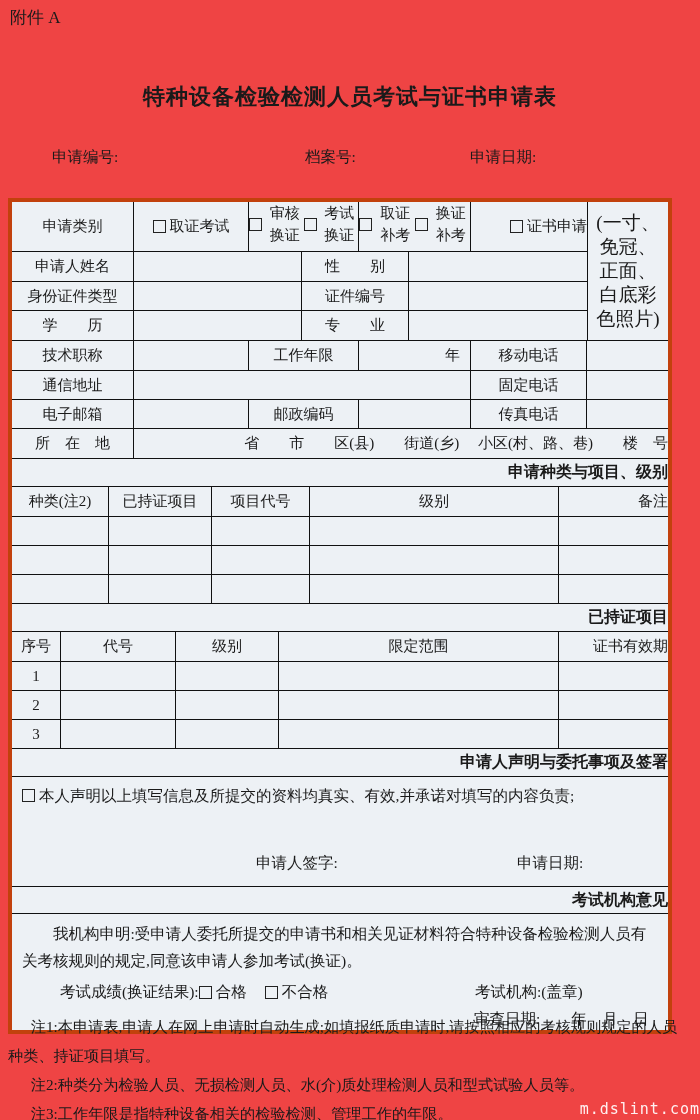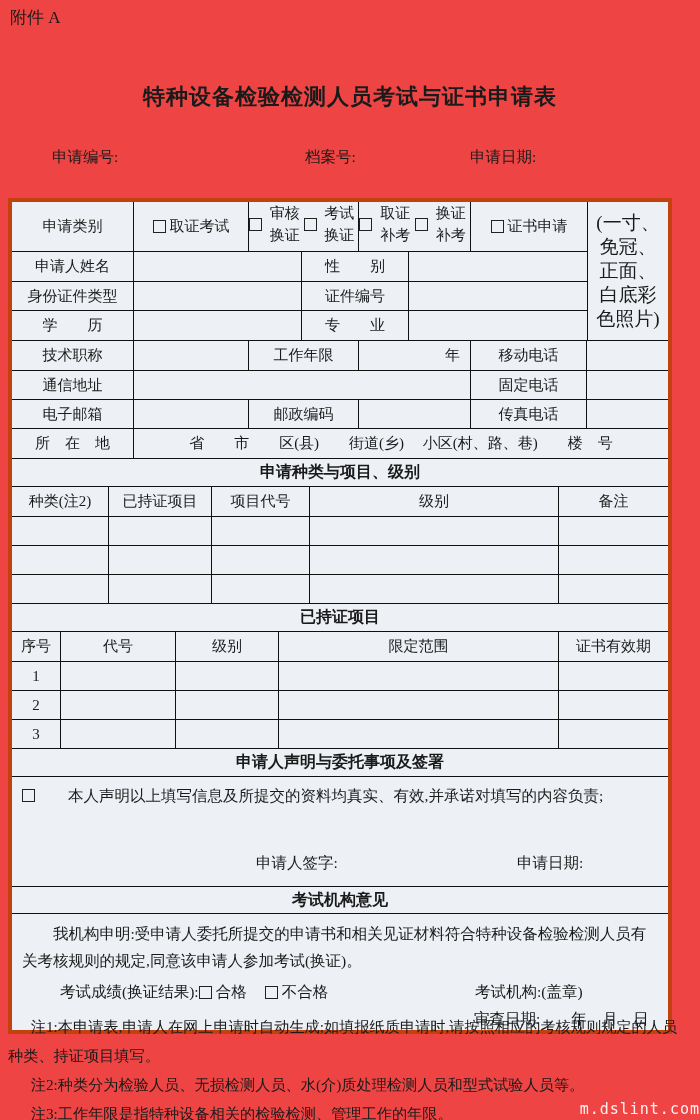--- a/index.html
+++ b/index.html
@@ -11,39 +11,39 @@
         font-size:22px;font-weight:bold;font-family:"Liberation Sans","DejaVu Sans",sans-serif;letter-spacing:1px;}
   .pre-row{position:absolute;top:147px;left:0;width:100%;height:20px;font-size:15.5px;}
   .pre-row span{position:absolute;top:0;}
   .pre-appno{left:52px;} .pre-fileno{left:305px;} .pre-appdate{left:470px;}
 
   .form-table{position:absolute;left:8px;top:172px;width:664px;border:4px solid #c2410c;box-sizing:border-box;background:#edf1f5;margin-top:26px;}
   .row{display:flex;border-bottom:1px solid #111;box-sizing:border-box;}
   .row.nb{border-bottom:none;}
   .c{border-right:1px solid #111;box-sizing:border-box;display:flex;align-items:center;justify-content:center;
      font-size:15px;text-align:center;overflow:hidden;}
-  .c.last{border-right:none;}
+  .c.last{border-right:none;justify-content:flex-end;}
   .r50{height:50px;} .r30{height:30px;} .r29{height:29px;} .r28{height:28px;} .r27{height:27px;}
   .w122{width:122px;} .w115{width:115px;} .w110{width:110px;} .w112{width:112px;} .w116{width:116px;}
   .w168{width:168px;} .w107{width:107px;} .w337{width:337px;}
   .w97{width:97px;} .w103{width:103px;} .w98{width:98px;} .w109{width:109px;}
   .w49{width:49px;} .w115b{width:115px;} .w103b{width:103px;}
   .fx{flex:1;}
   .sec-hd{justify-content:center;font-weight:bold;font-family:"Liberation Sans","DejaVu Sans",sans-serif;font-size:16px;}
   .topA{display:flex;border-bottom:1px solid #111;}
   .topA-left{width:575px;}
   .photo-cell{flex:1;border-left:1px solid #111;box-sizing:border-box;display:flex;align-items:center;justify-content:center;}
   .photo-note{font-size:19px;line-height:24px;text-align:center;padding:0 5px;}
   .cb{display:inline-block;width:11px;height:11px;border:1px solid #222;margin-right:4px;vertical-align:-1px;flex:none;}
   .optlines{display:flex;flex-direction:row;align-items:flex-start;justify-content:center;}
   .optline{display:flex;align-items:center;line-height:22px;}
   .right-pad{justify-content:flex-end;padding-right:10px;}
   .decl-body{position:relative;height:110px;border-bottom:1px solid #111;box-sizing:border-box;font-size:15.5px;}
   .decl-item{display:flex;align-items:center;padding-left:10px;line-height:27px;}
-  .decl-item:first-child{padding-top:5px;gap:29px;}
+  .decl-item:first-child{padding-top:5px;}
   .sign-abs{position:absolute;bottom:12px;}
   .sign1{left:244px;} .sign2{left:505px;}
   .org-body{position:relative;height:116px;box-sizing:border-box;font-size:15.5px;}
   .org-statement{margin:0;padding:6px 10px 0 10px;text-indent:2em;line-height:27px;text-align:left;}
   .org-result{position:absolute;top:68px;left:48px;display:flex;align-items:center;}
   .org-result .gap{width:18px;}
   .org-orglabel{position:absolute;top:68px;left:463px;}
   .org-review{position:absolute;top:95px;left:462px;}
   .notes{position:absolute;left:8px;top:1012px;width:678px;font-size:15.2px;}
   .notes p{margin:0 0 0 0;line-height:29px;text-indent:1.5em;text-align:left;}

